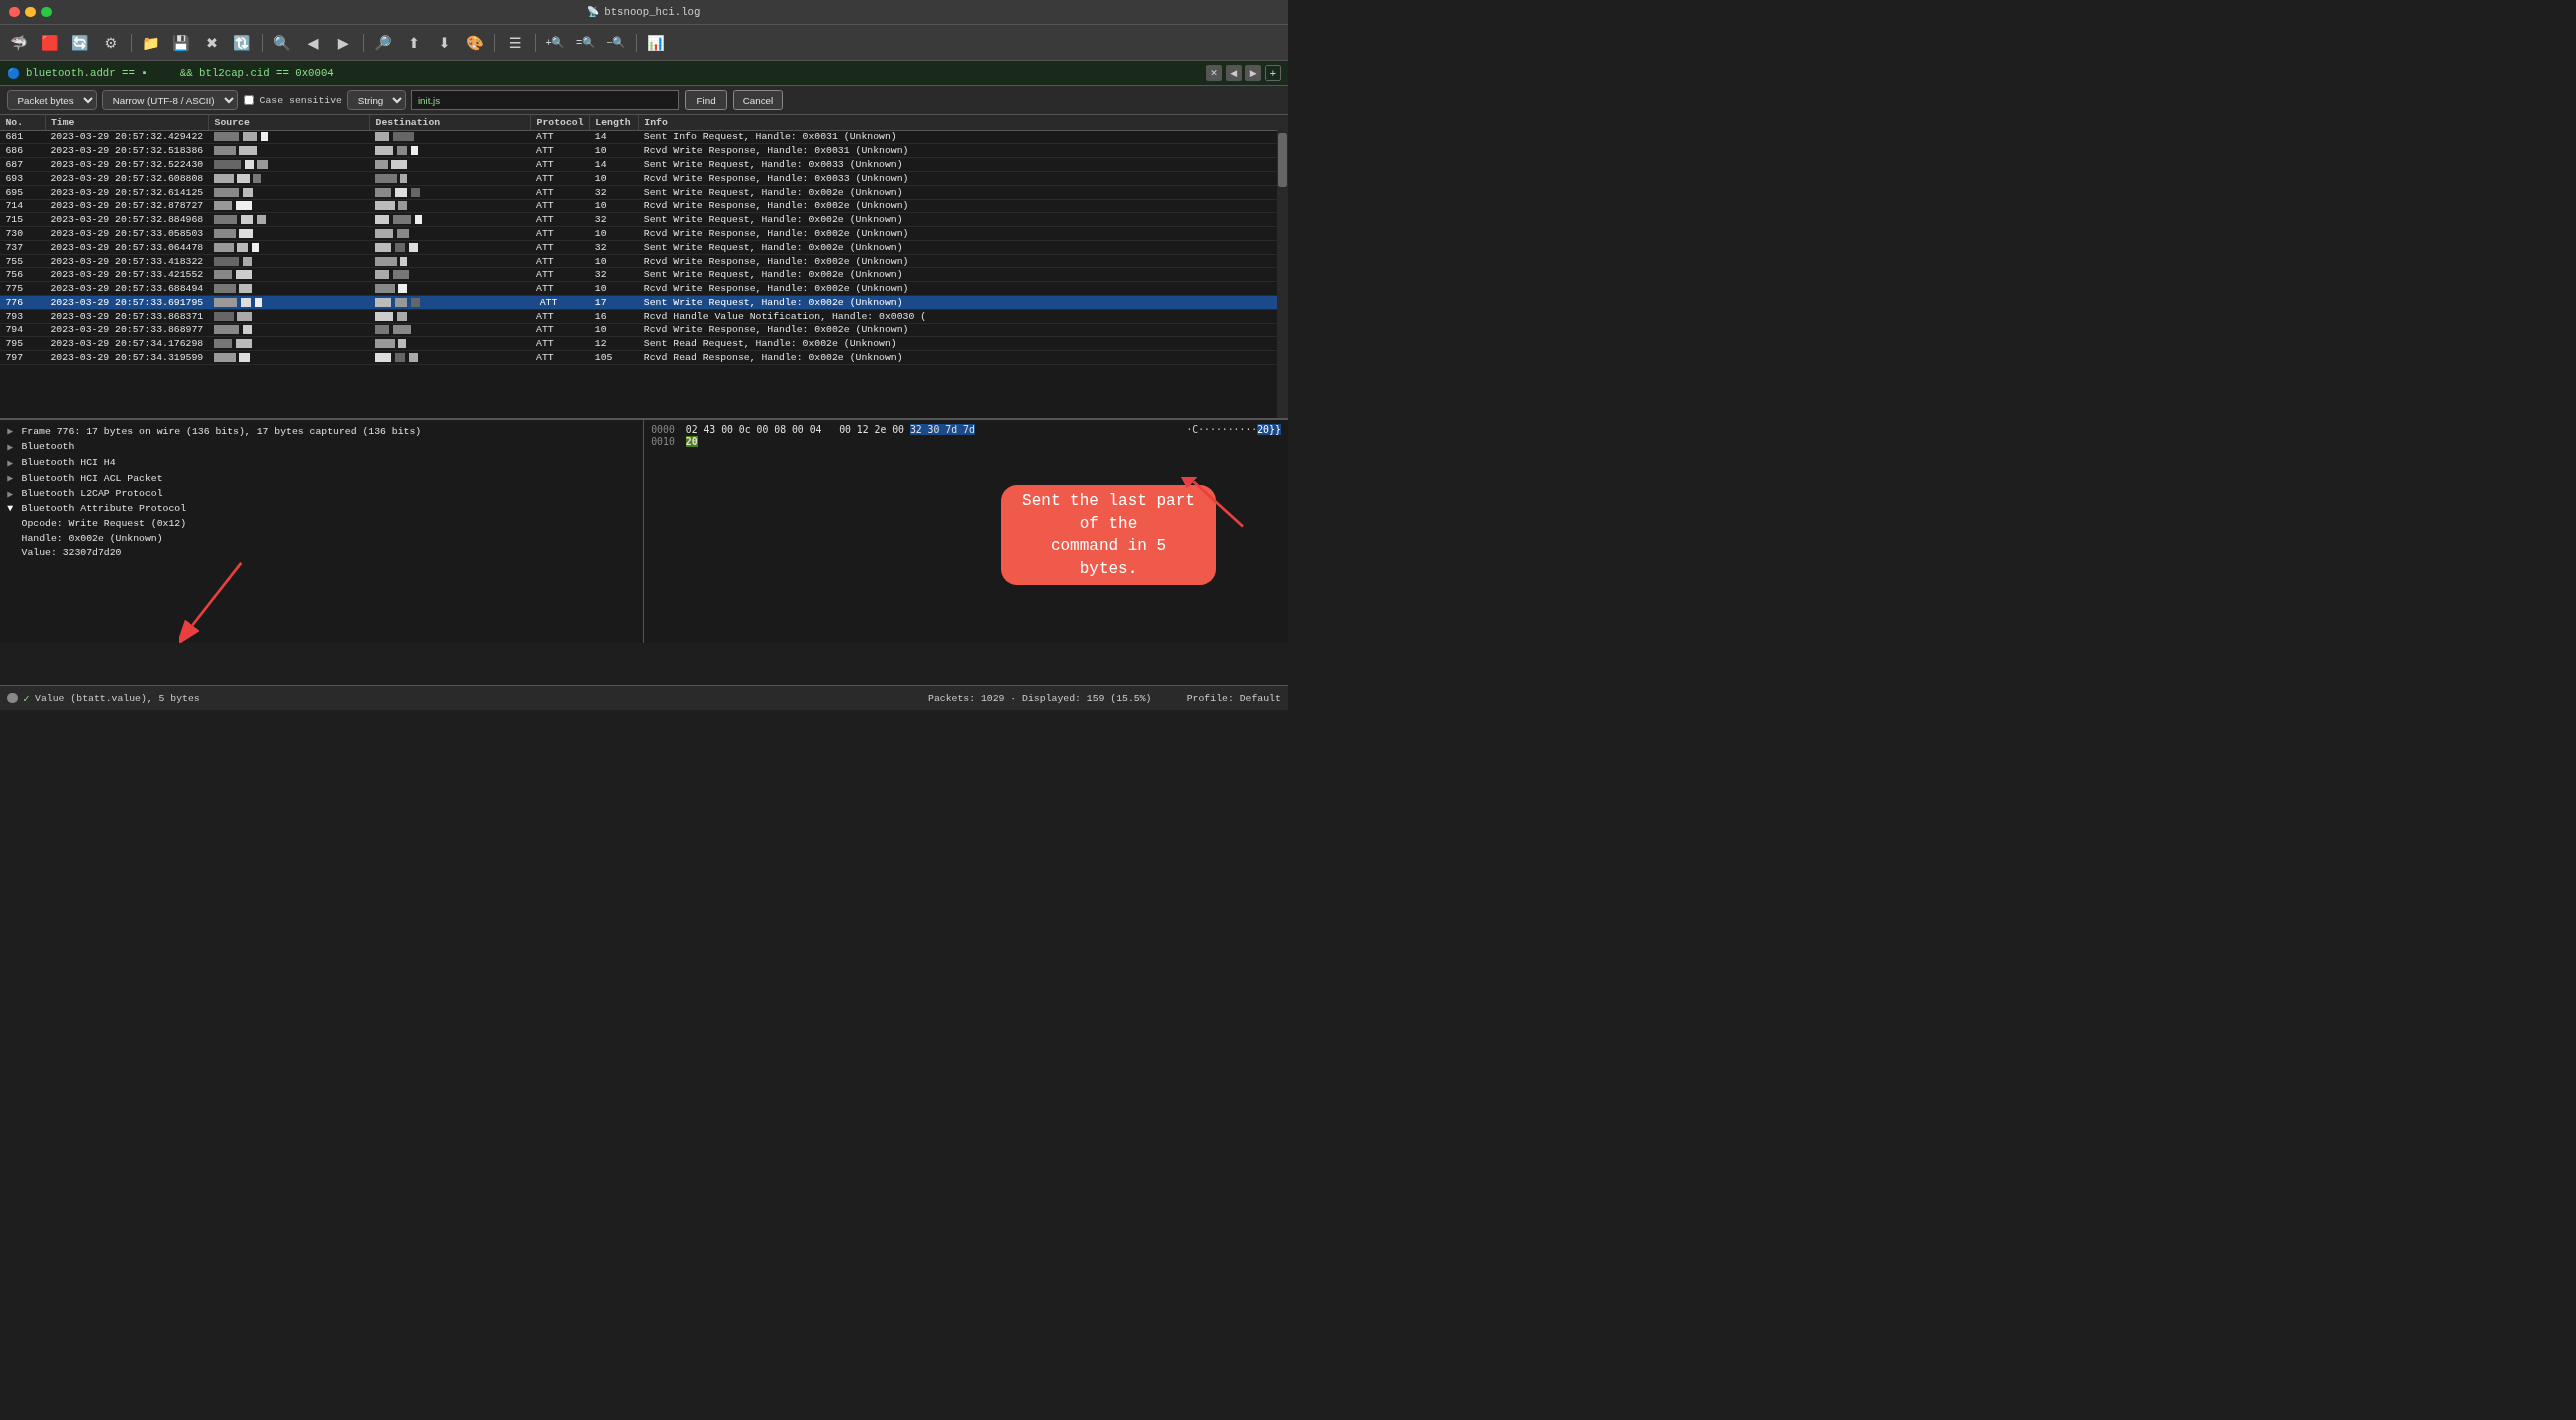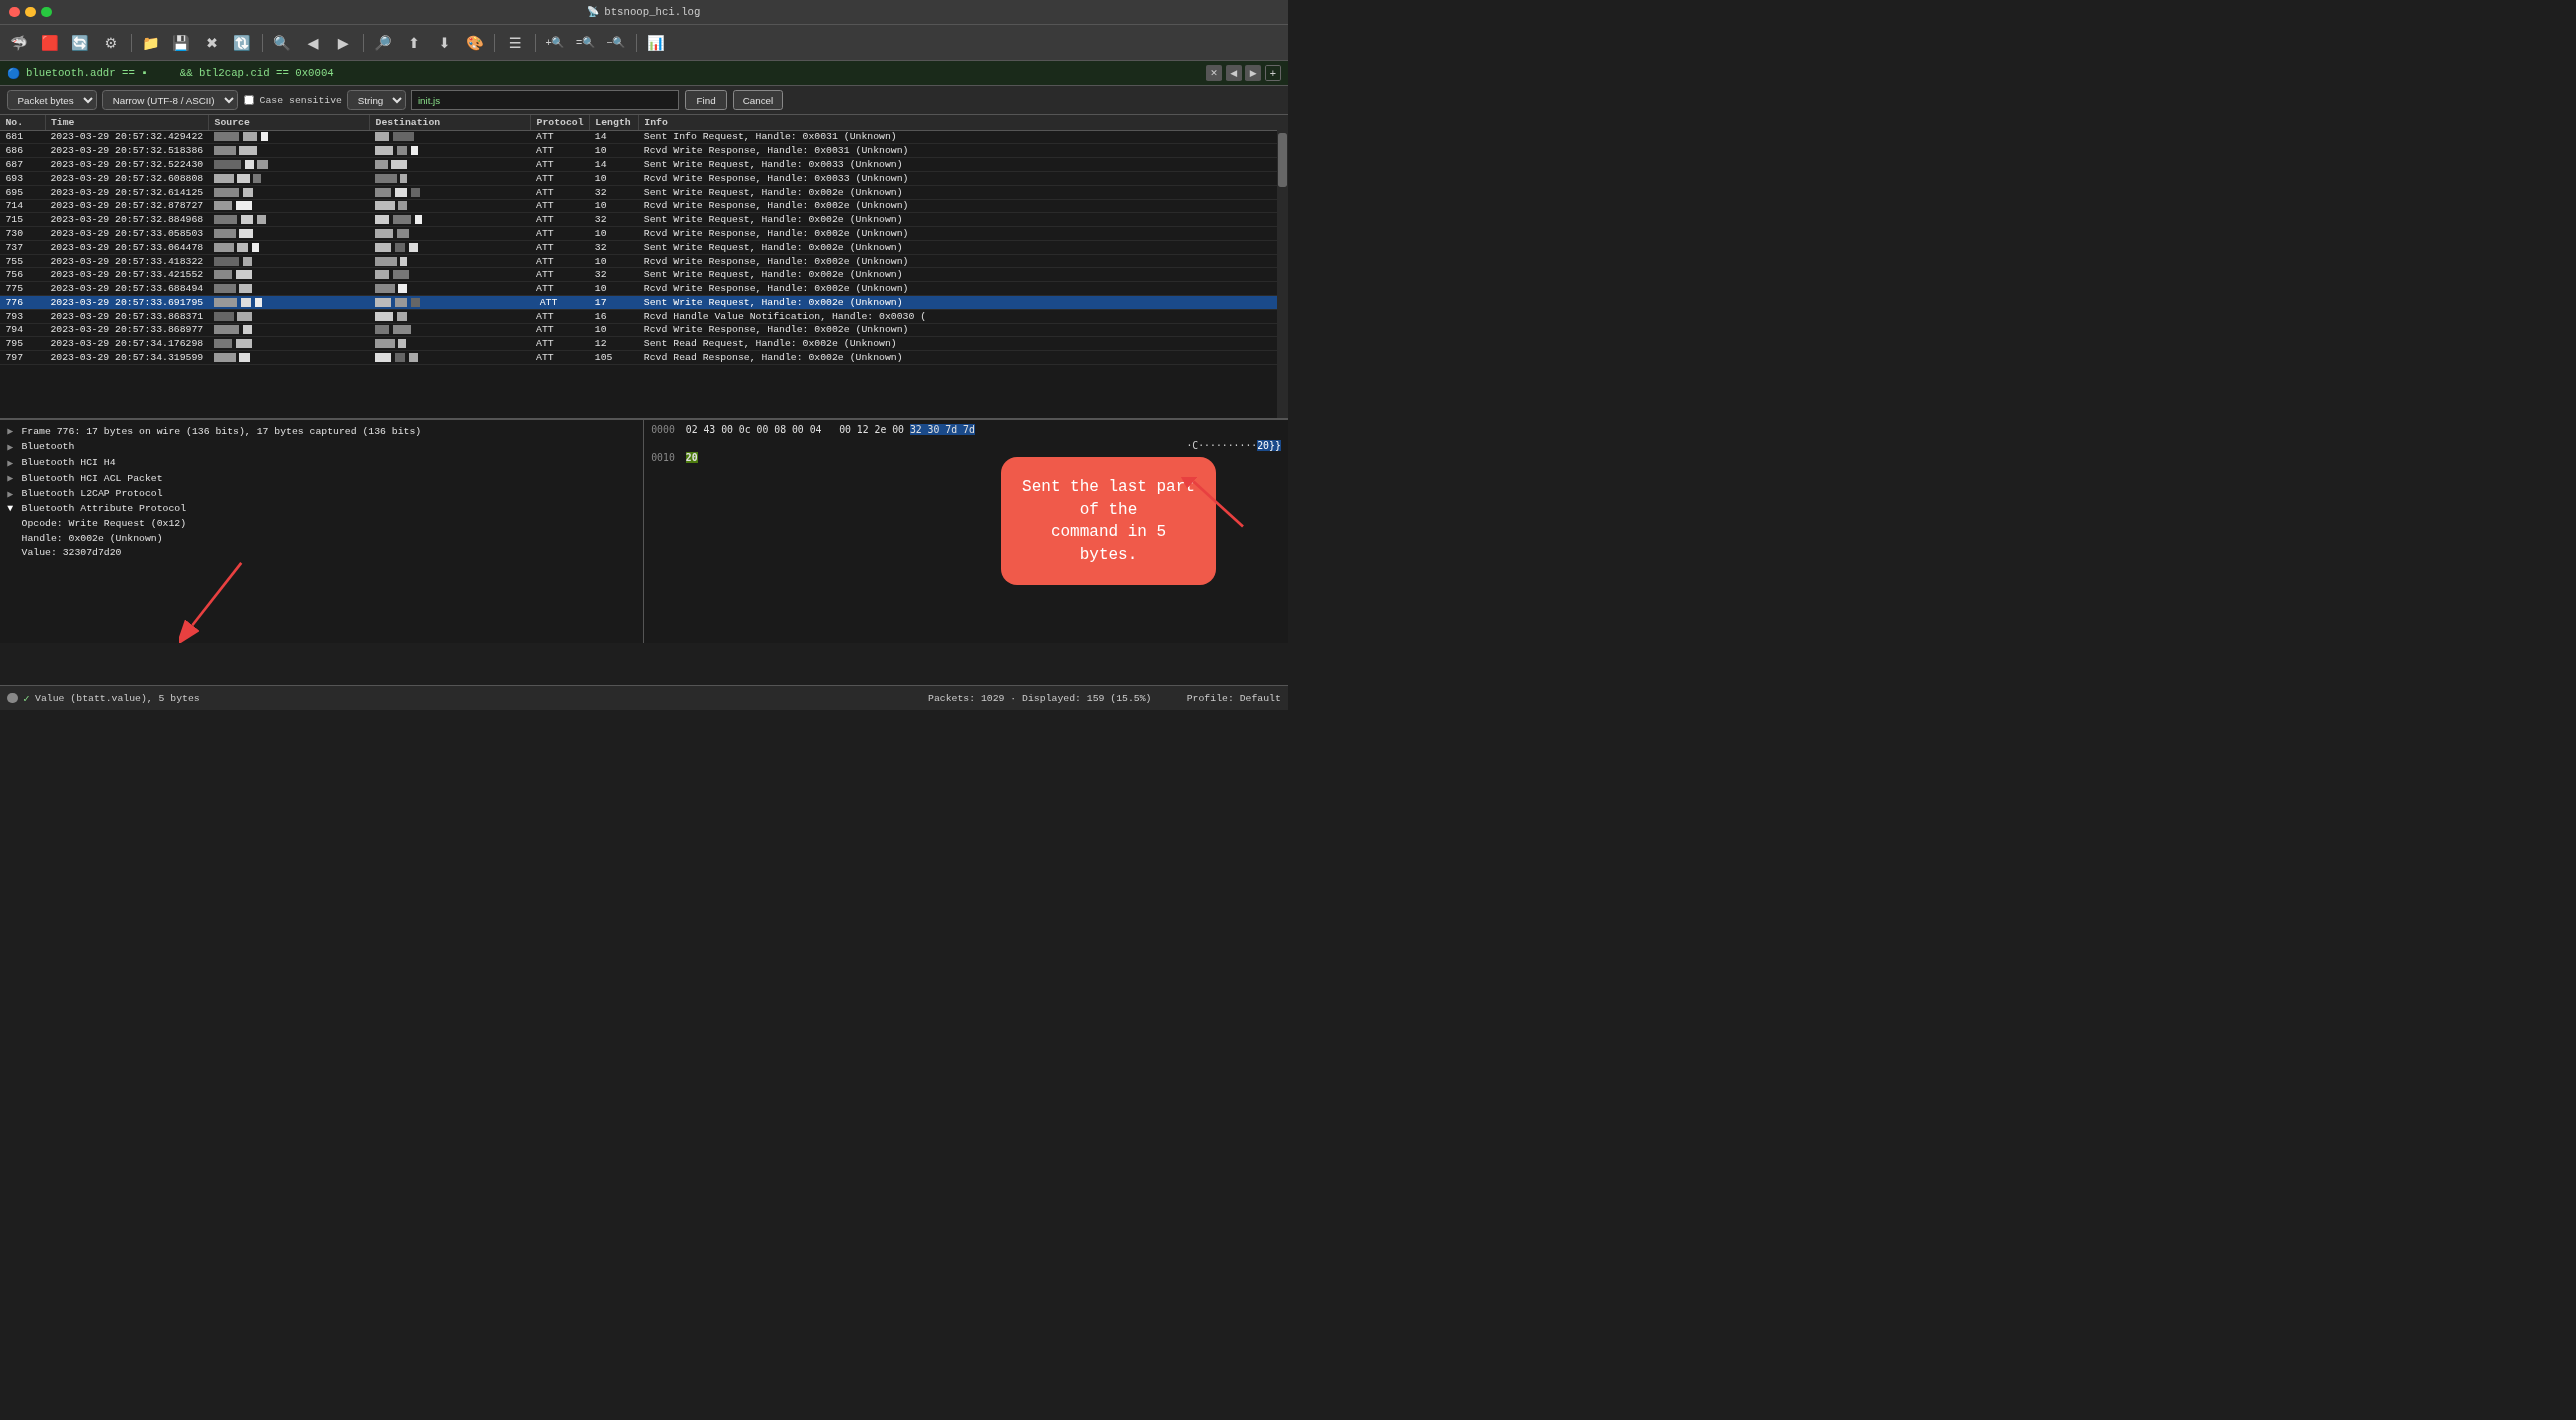--- a/index.html
+++ b/index.html
@@ -221,21 +221,21 @@
       font-family: 'Menlo', monospace;
       color: #e0e0e0;
     }
     .bytes-row {
       display: flex;
       gap: 3.6px;
       margin-bottom: 1.8px;
     }
     .bytes-offset { color: #888; width: 31px; }
     .bytes-hex { flex: 1; }
-    .bytes-ascii { color: #ccc; margin-top: 16px; }
+    .bytes-ascii { color: #ccc; }
     .bytes-highlight { background: #1a4a8a; }
     .bytes-highlight2 { background: #4d7c0f; font-weight: bold; }
 
     
     .scrollbar-panel {
       width: 10.7px;
       background: #2a2a2a;
       position: absolute;
       right: 0;
       top: 0;
@@ -269,21 +269,21 @@
     .status-check { color: #88dd88; font-size: 10.7px; }
     .statusbar-center { color: #ccc; font-size: 9.8px; }
     .statusbar-right { color: #ccc; font-size: 9.8px; }
 
     
     .annotation-bubble {
       position: absolute;
       background: #f05a4a;
       color: white;
       border-radius: 16px;
-      padding: 19px 18px;
+      padding: 5px 18px;
       font-size: 16px;
       font-weight: 500;
       text-align: center;
       line-height: 1.4;
       width: 215px;
       right: 72px;
       bottom: 125px;
       z-index: 100;
     }
 

